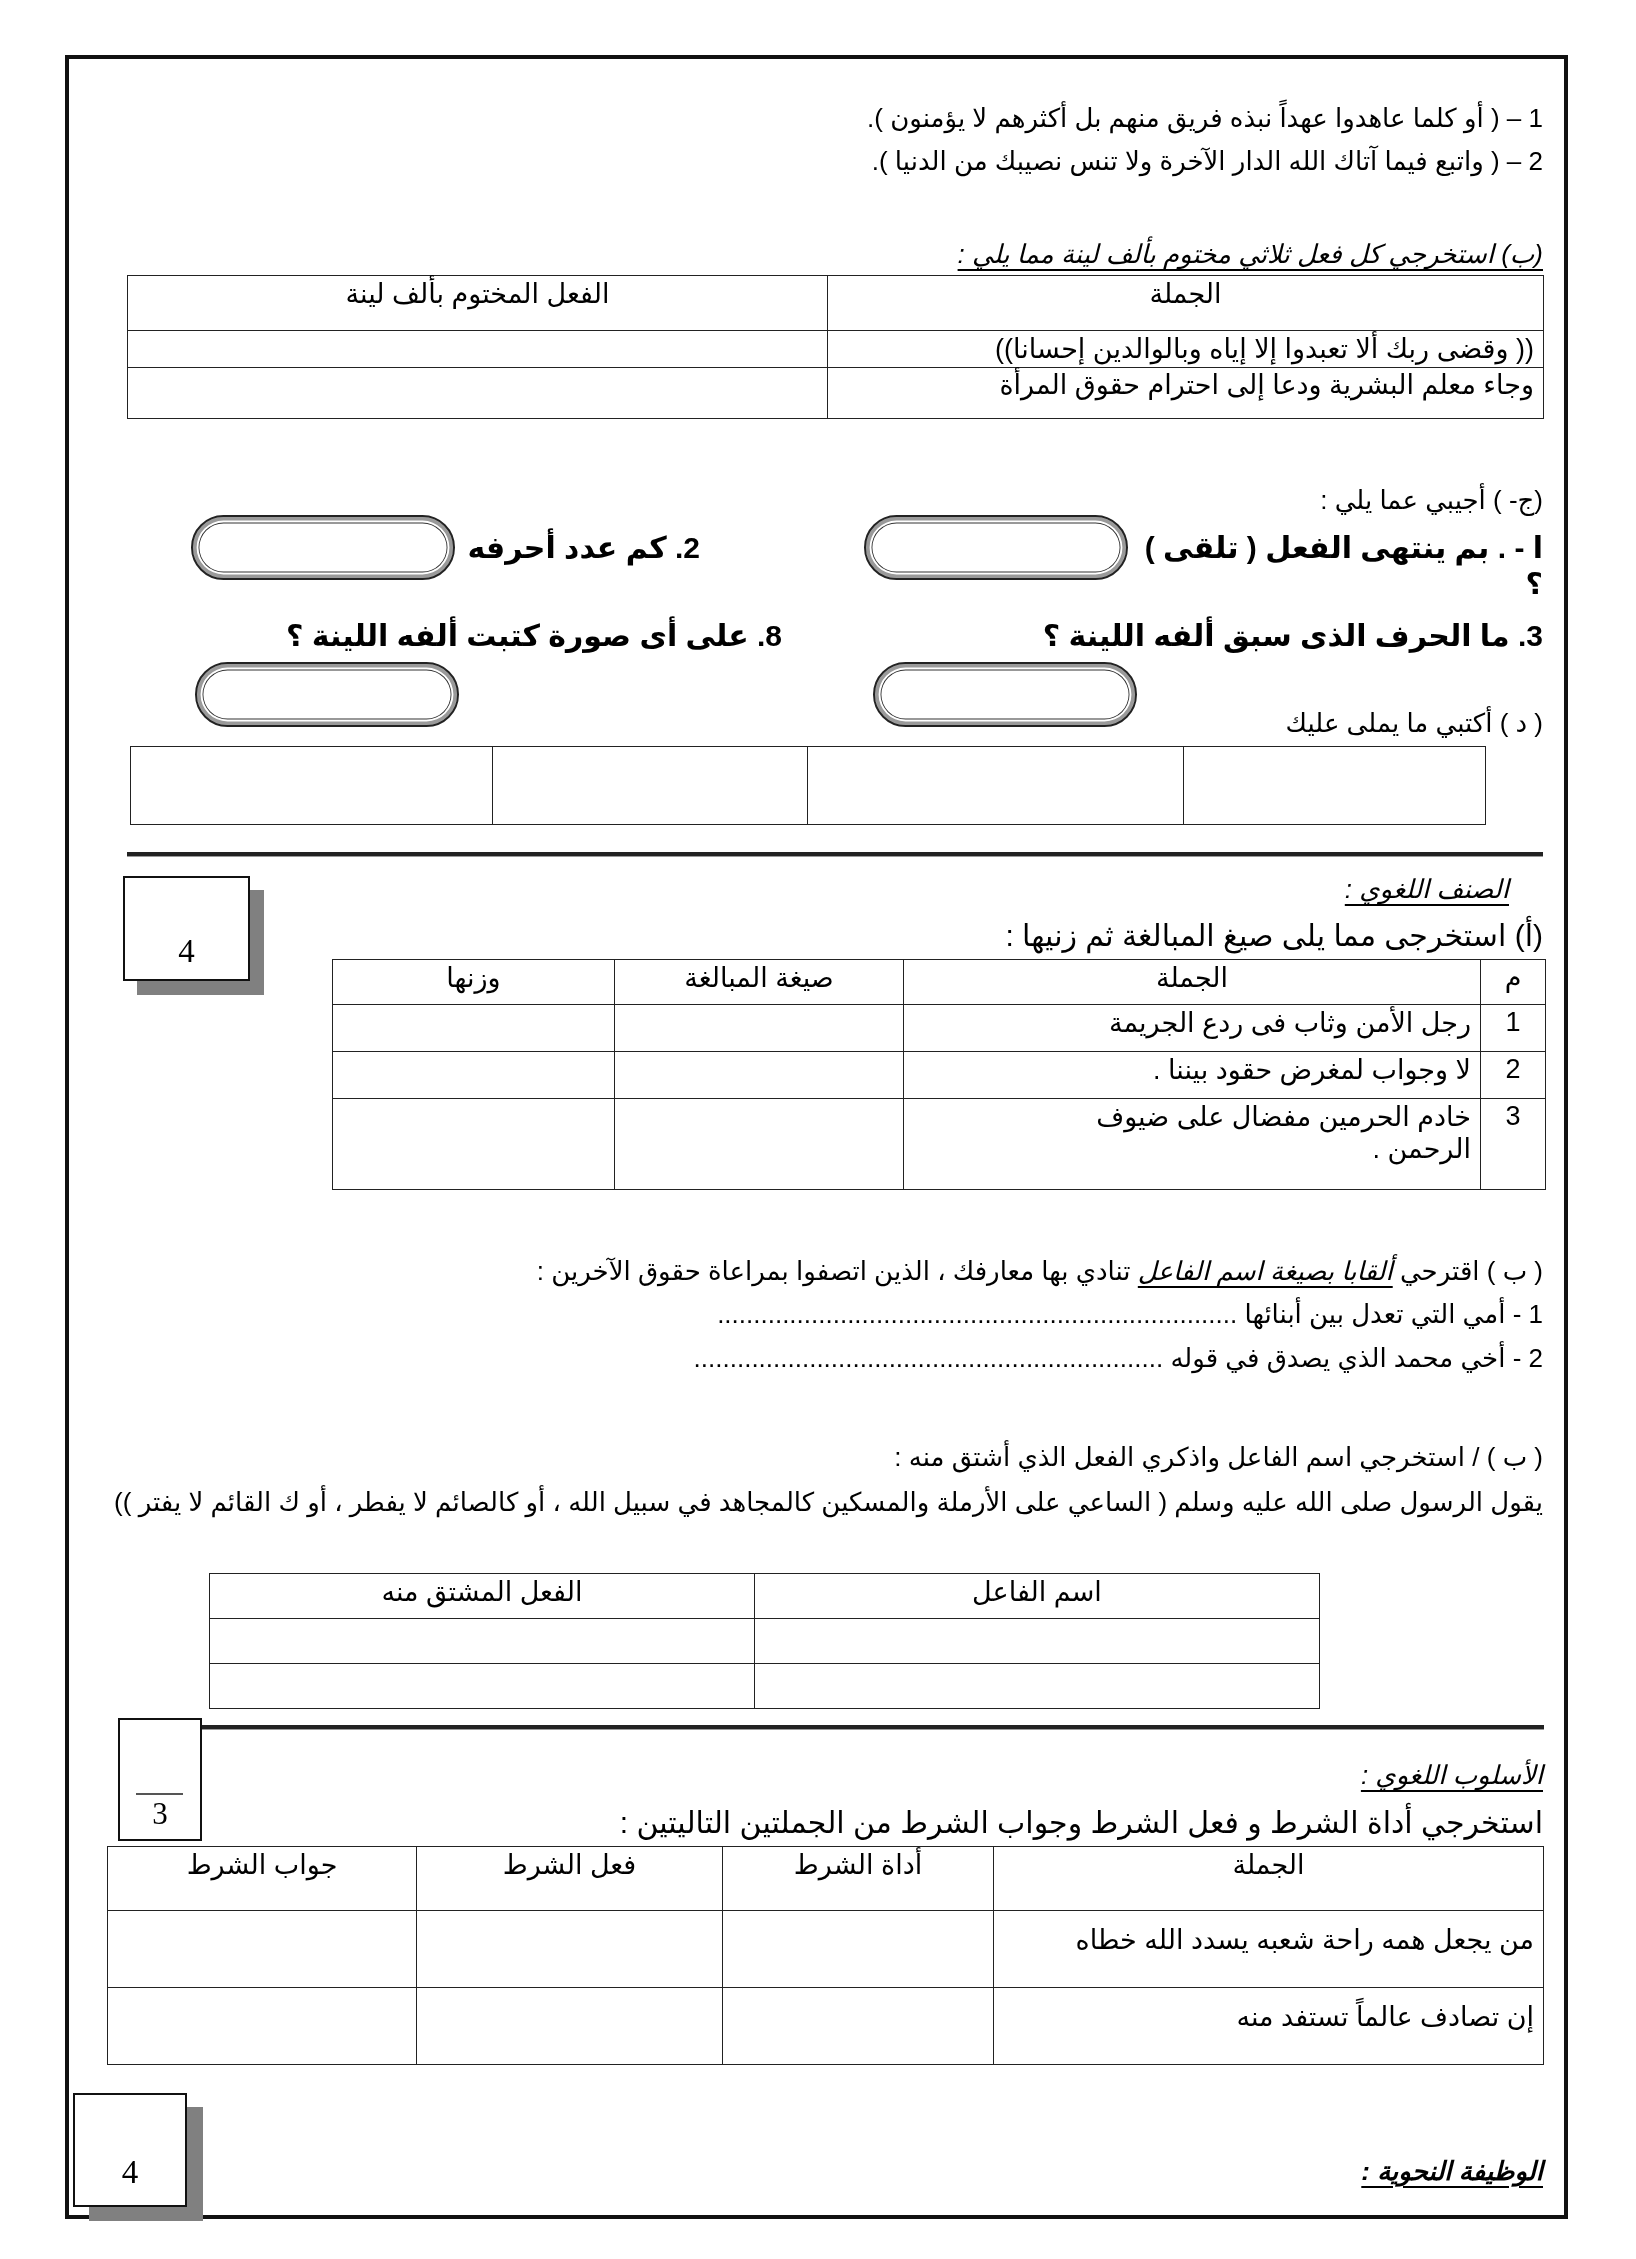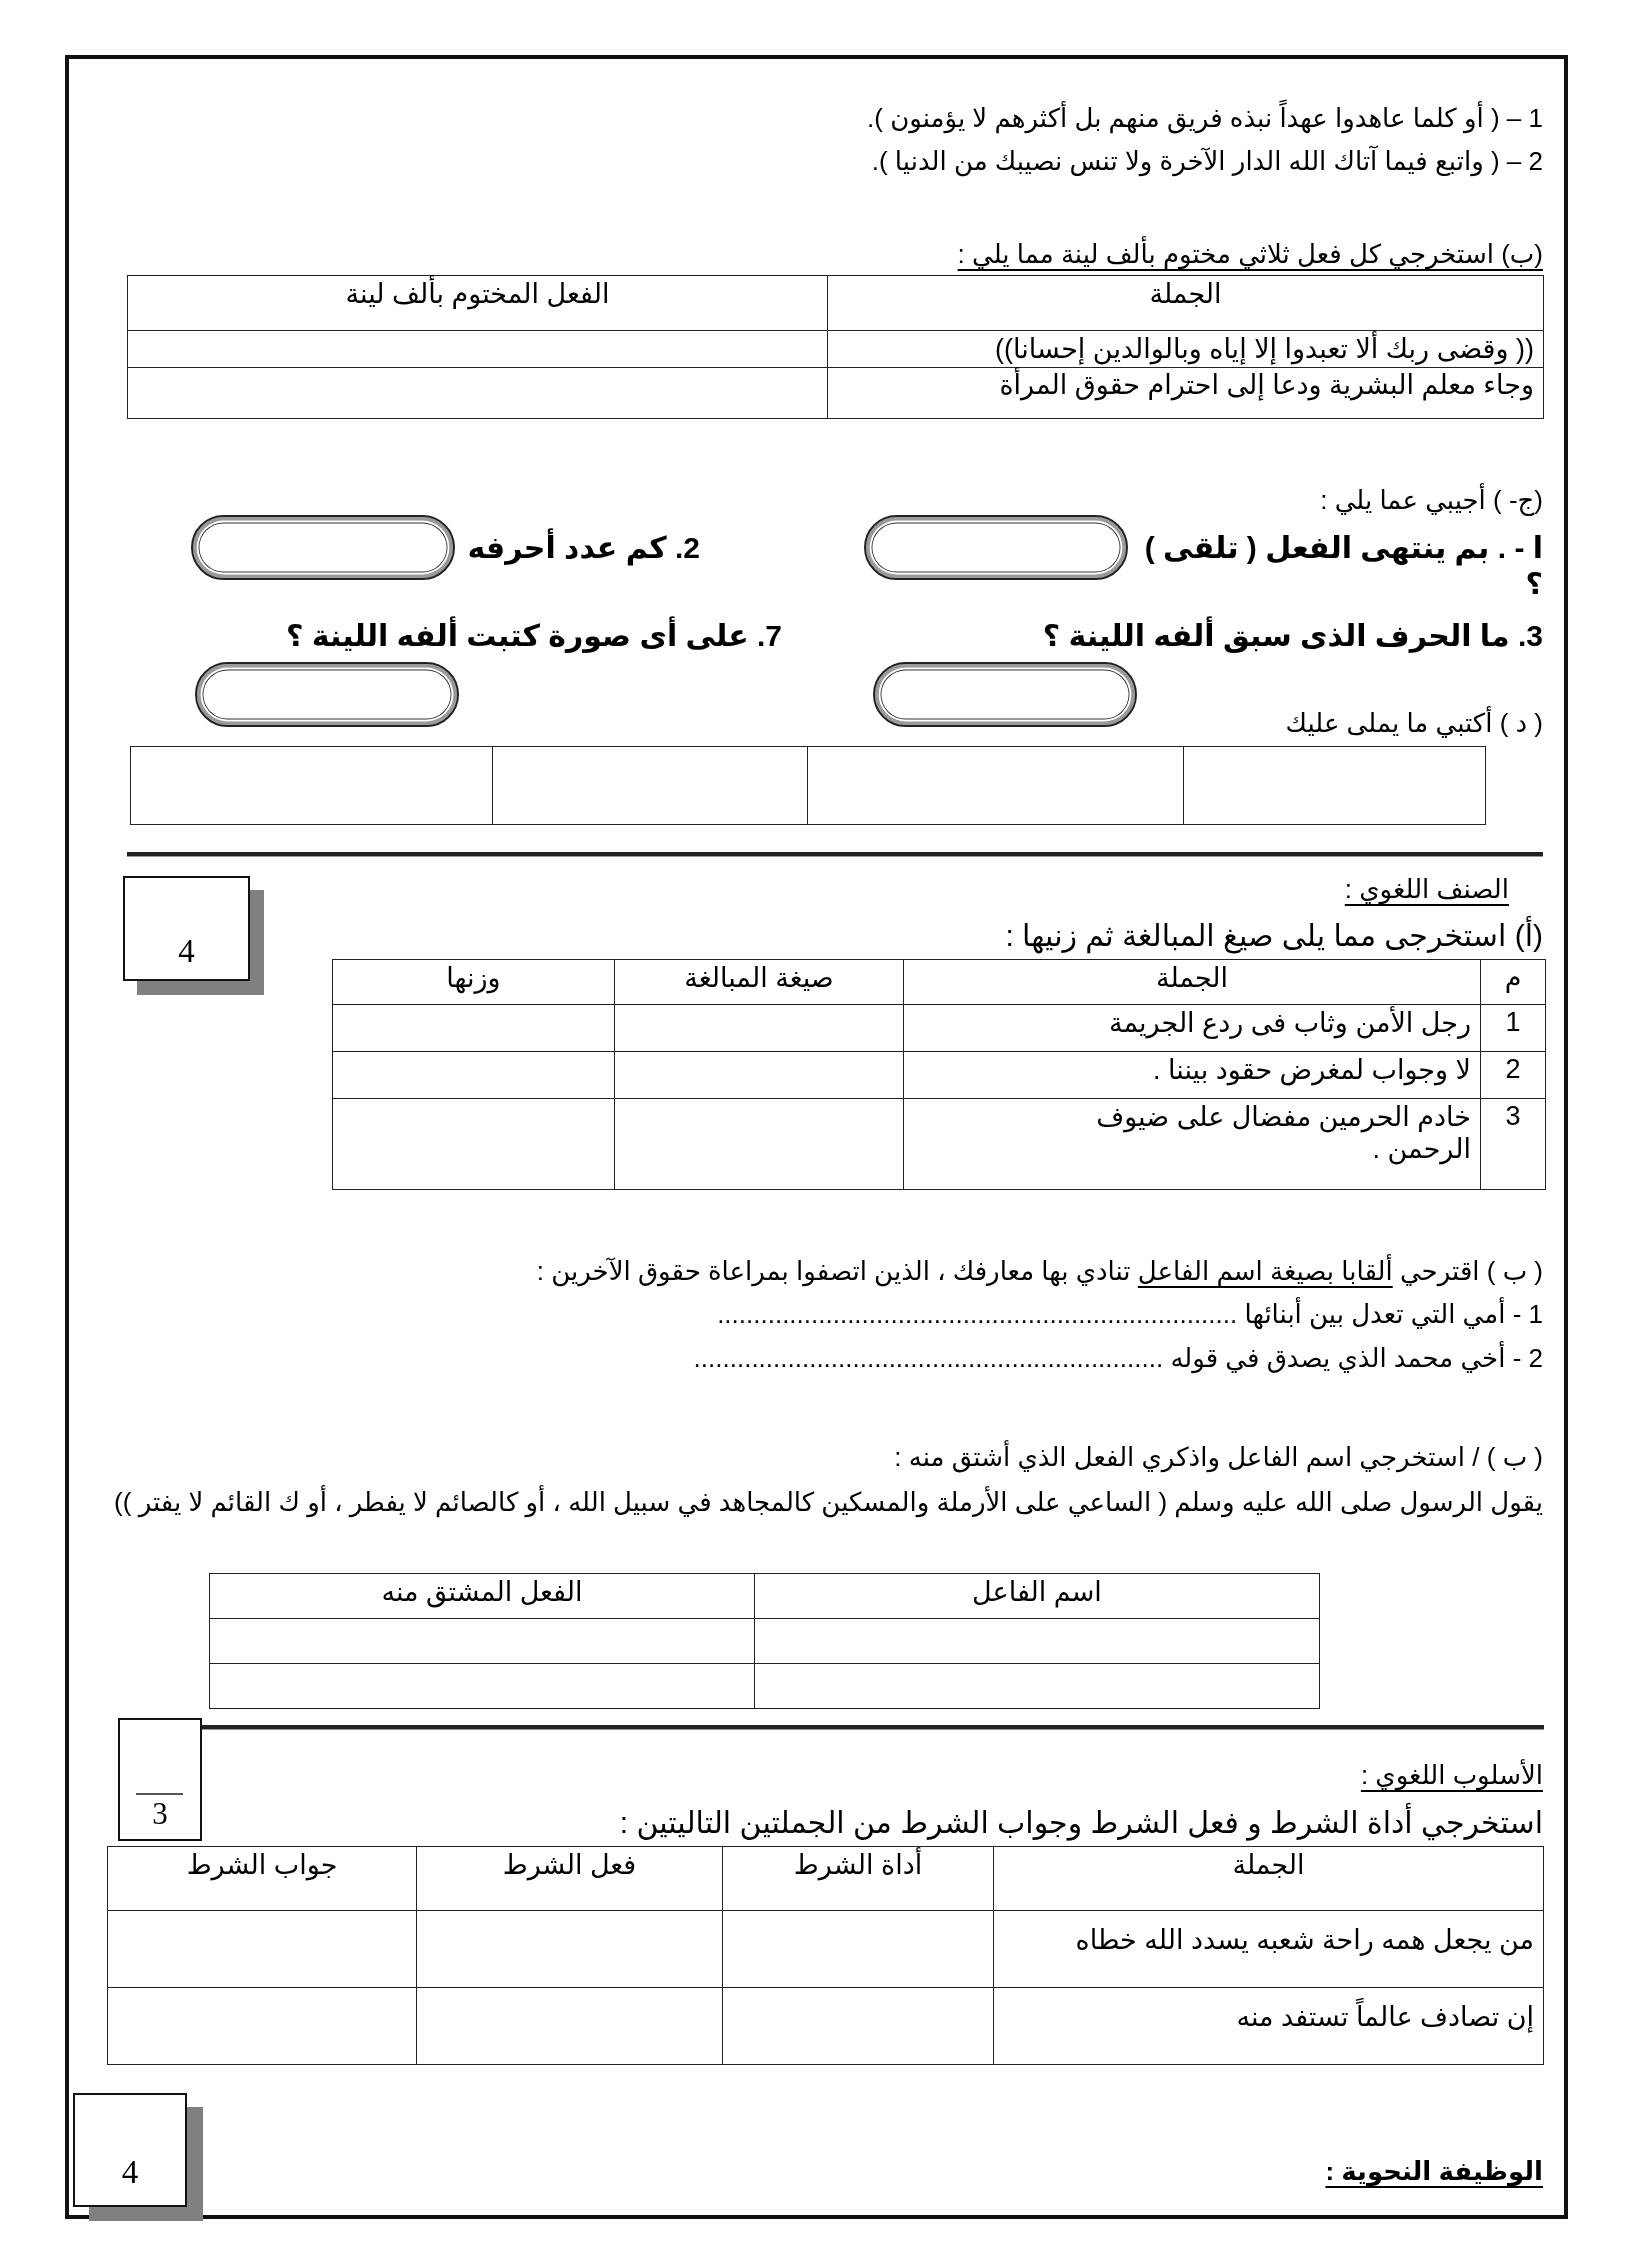--- a/index.html
+++ b/index.html
@@ -4,21 +4,21 @@
 <style>
   * { box-sizing: border-box; margin: 0; padding: 0; }
   html, body { width: 1636px; height: 2259px; background: #ffffff; }
   body { position: relative; font-family: "Liberation Sans", "DejaVu Sans", sans-serif; color: #000; overflow: hidden; }
   .abs { position: absolute; }
   .frame { position: absolute; left: 65px; top: 55px; width: 1503px; height: 2164px; border: 4.5px solid #111; }
   .rtl { direction: rtl; text-align: right; unicode-bidi: embed; }
   .t28 { font-size: 26px; line-height: 33px; }
   .t32 { font-size: 30px; line-height: 36px; }
   .bold { font-weight: bold; }
-  .ul { text-decoration: underline; text-underline-offset: 5.5px; }
+  .ul { text-decoration: underline; text-underline-offset: 5.5px; font-style: italic; }
 
   table.grid { position: absolute; border-collapse: collapse; direction: rtl; table-layout: fixed; }
   table.grid td, table.grid th { border: 1.8px solid #222; font-weight: normal; font-size: 27px; padding: 1.8px 9px; vertical-align: top; }
   table.grid th { text-align: center; }
   table.grid td.txt { text-align: right; }
   table.grid td.num { text-align: center; }
 
   .oval { position: absolute; border: 2.7px solid #222; border-radius: 36px; box-shadow: inset 0 0 0 3.6px #9a9a9a, inset 0 0 0 5.5px #fff, inset 0 0 0 6.4px #333; background: #fff; }
 
   .score { position: absolute; background: #fff; border: 2.7px solid #111; }
@@ -66,21 +66,21 @@
 
 <div class="abs rtl t32 bold" style="right:93px; top:530px; width:418px;">ا - . بم ينتهى الفعل ( تلقى ) ؟</div>
 <div class="oval" style="left:864px; top:515px; width:264px; height:65px;"></div>
 
 <div class="abs rtl t32 bold" style="left:455px; top:530px; width:245px;">2. كم عدد أحرفه</div>
 <div class="oval" style="left:191px; top:515px; width:264px; height:65px;"></div>
 
 <div class="abs rtl t32 bold" style="right:93px; top:618px; width:545px;">3. ما الحرف الذى سبق ألفه اللينة ؟</div>
 <div class="oval" style="left:873px; top:662px; width:264px; height:65px;"></div>
 
-<div class="abs rtl t32 bold" style="left:273px; top:618px; width:509px;">7. على أى صورة كتبت ألفه اللينة ؟</div>
+<div class="abs rtl t32 bold" style="left:273px; top:618px; width:509px;">8. على أى صورة كتبت ألفه اللينة ؟</div>
 <div class="oval" style="left:195px; top:662px; width:264px; height:65px;"></div>
 
 <div class="abs rtl t28" style="right:93px; top:707px; width:455px;">( د ) أكتبي ما يملى عليك</div>
 <table class="grid" style="left:130px; top:746px; width:1355px;">
   <colgroup>
       <col style="width:302px">
       <col style="width:376px">
       <col style="width:315px">
       <col style="width:362px">
     </colgroup>

